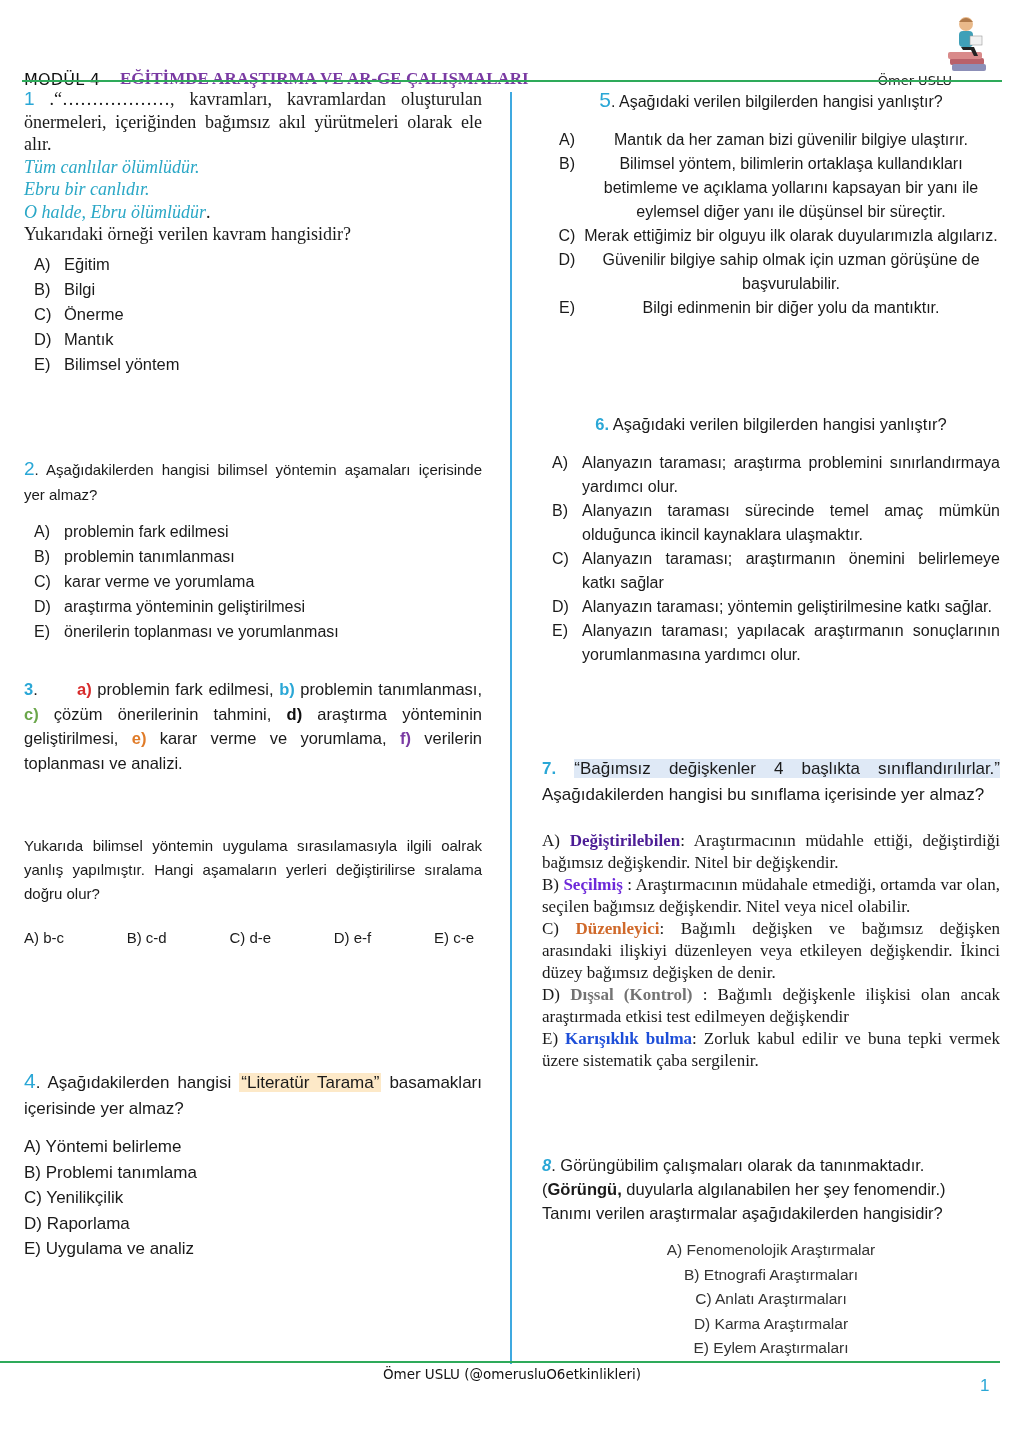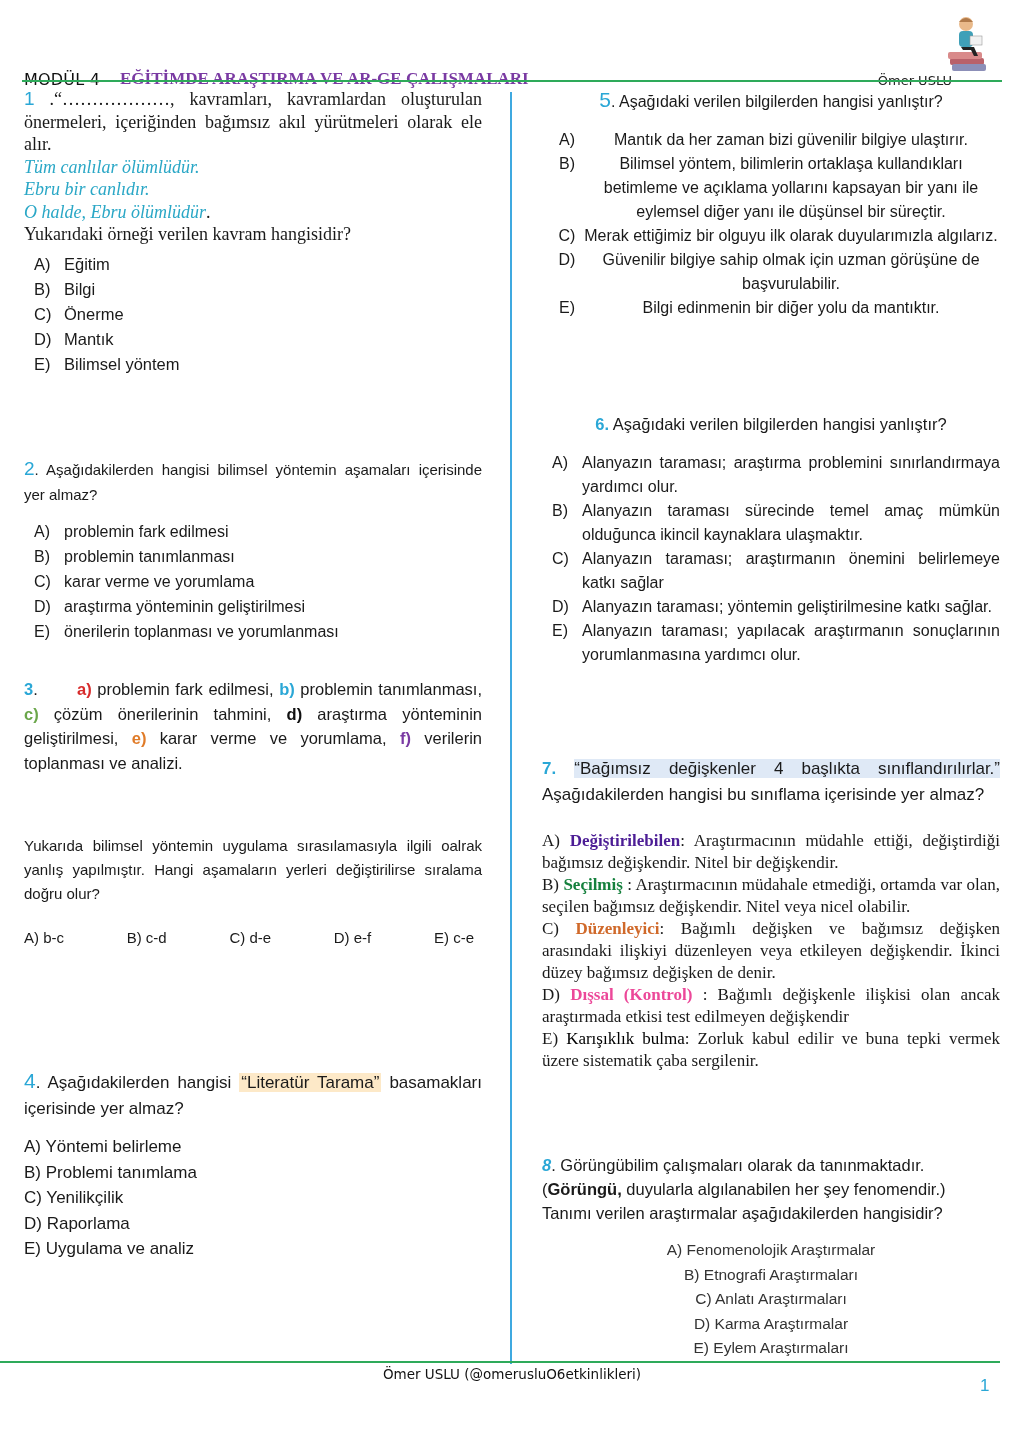--- a/index.html
+++ b/index.html
@@ -36,24 +36,24 @@
   .highlight-blue { background: #dfe9f6; }
 
   .c-red { color: #d72a2a; font-weight: bold; }
   .c-blue { color: #2aa7d6; font-weight: bold; }
   .c-green { color: #6aa64a; font-weight: bold; }
   .c-black { color: #111; font-weight: bold; }
   .c-orange { color: #e07b28; font-weight: bold; }
   .c-purple { color: #7a3aa3; font-weight: bold; }
 
   .q7opt .kw-a { color: #4c1d95; font-weight: bold; }
-  .q7opt .kw-b { color: #15803d; font-weight: bold; }
+  .q7opt .kw-b { color: #6d28d9; font-weight: bold; }
   .q7opt .kw-c { color: #d0692a; font-weight: bold; }
-  .q7opt .kw-d { color: #ec4899; font-weight: bold; }
-  .q7opt .kw-e { color: #000000; font-weight: normal; }
+  .q7opt .kw-d { color: #737373; font-weight: bold; }
+  .q7opt .kw-e { color: #1d4ed8; font-weight: bold; }
 
   .q3-answers { display: flex; justify-content: space-between; width: 450px; }
 
   .footer-line { position: absolute; left: 0; top: 1361px; width: 1000px; height: 2px; background: #2eaa5a; }
   .footer-text { position: absolute; left: 0; width: 1024px; top: 1366px; text-align: center; font-family: "DejaVu Sans", sans-serif; font-size: 13.5px; color: #111; }
   .page-num { position: absolute; left: 980px; top: 1376px; font-family: "Liberation Sans", sans-serif; font-size: 17px; color: #2aa7d6; }
 </style>
 </head>
 <body>
 

